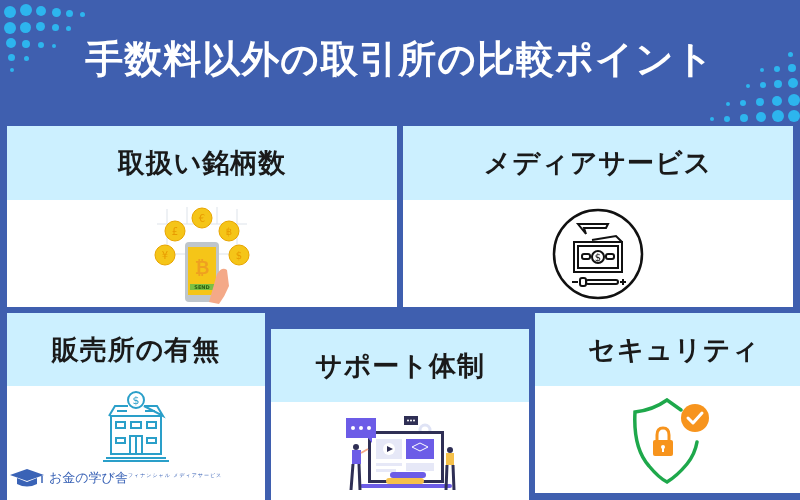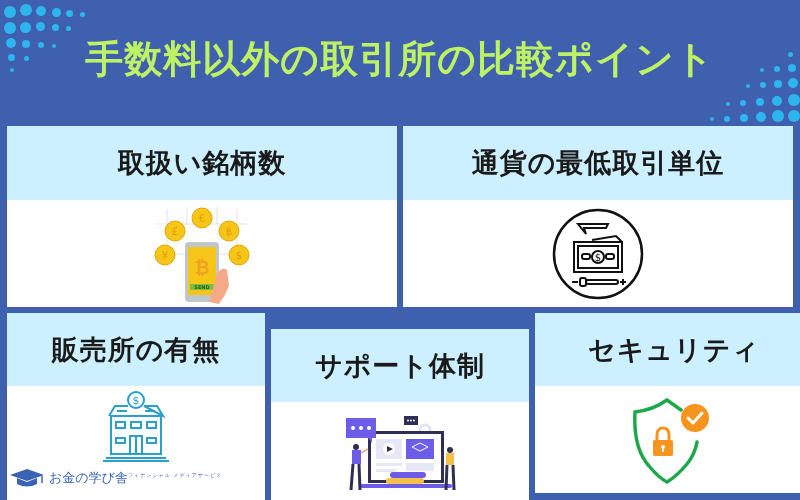--- a/index.html
+++ b/index.html
@@ -7,21 +7,21 @@
   body {
     background: #3F5FAF;
     font-family: "DejaVu Sans", "Liberation Sans", sans-serif;
     position: relative;
   }
   .dots { position: absolute; }
   .dots span { position: absolute; border-radius: 50%; background: #2DB5EE; }
   .title {
     position: absolute; left: 0; top: 0; width: 800px; height: 122px;
     display: flex; align-items: center; justify-content: center;
-    color: #bef264; font-weight: bold; font-size: 38px; letter-spacing: 1px;
+    color: #ffffff; font-weight: bold; font-size: 38px; letter-spacing: 1px;
     padding-bottom: 4px;
   }
   .card { position: absolute; background: #fff; overflow: hidden; }
   .card .head {
     background: #CCF0FF; display: flex; align-items: center; justify-content: center;
     font-weight: bold; color: #1a1a1a; font-size: 27px; letter-spacing: 1px;
   }
   .card .body { position: absolute; left: 0; right: 0; bottom: 0; display: flex; justify-content: center; align-items: center; }
   .logo { position: absolute; left: 8px; top: 467px; display: flex; align-items: center; gap: 3px; }
   .logo .txt { display: flex; flex-direction: row; }
@@ -96,21 +96,21 @@
       <rect x="41" y="43" width="28" height="48" fill="#F5C518"></rect>
       <text x="55" y="70" font-size="18" font-weight="bold" text-anchor="middle" fill="#EFA020">₿</text>
       <rect x="43" y="80" width="24" height="6" fill="#7BC043"></rect>
       <text x="55" y="85" font-size="5" font-weight="bold" text-anchor="middle" fill="#2a5a10">SEND</text>
       <path d="M62 98 L70 70 Q75 62 80 66 L82 82 Q78 92 72 100 Z" fill="#F4A988"></path>
     </svg>
   </div>
 </div>
 
 <div class="card" style="left:403px;top:126px;width:390px;height:181px;">
-  <div class="head" style="height:74px;">通貨の最低取引単位</div>
+  <div class="head" style="height:74px;">メディアサービス</div>
   <div class="body" style="top:74px;">
     <svg width="96" height="96" viewBox="0 0 96 96" fill="none" stroke="#111" stroke-width="2">
       <circle cx="48" cy="48" r="44" stroke-width="2.5"></circle>
       <path d="M28 18 L58 18 L56 22 L34 22 L36 28 Z"></path>
       <path d="M42 34 L66 30 L72 36"></path>
       <rect x="24" y="36" width="48" height="30"></rect>
       <rect x="28" y="40" width="40" height="22"></rect>
       <circle cx="48" cy="51" r="6"></circle>
       <text x="48" y="55" font-size="10" text-anchor="middle" fill="#111" stroke="none">$</text>
       <rect x="32" y="48" width="8" height="5" rx="2"></rect>

